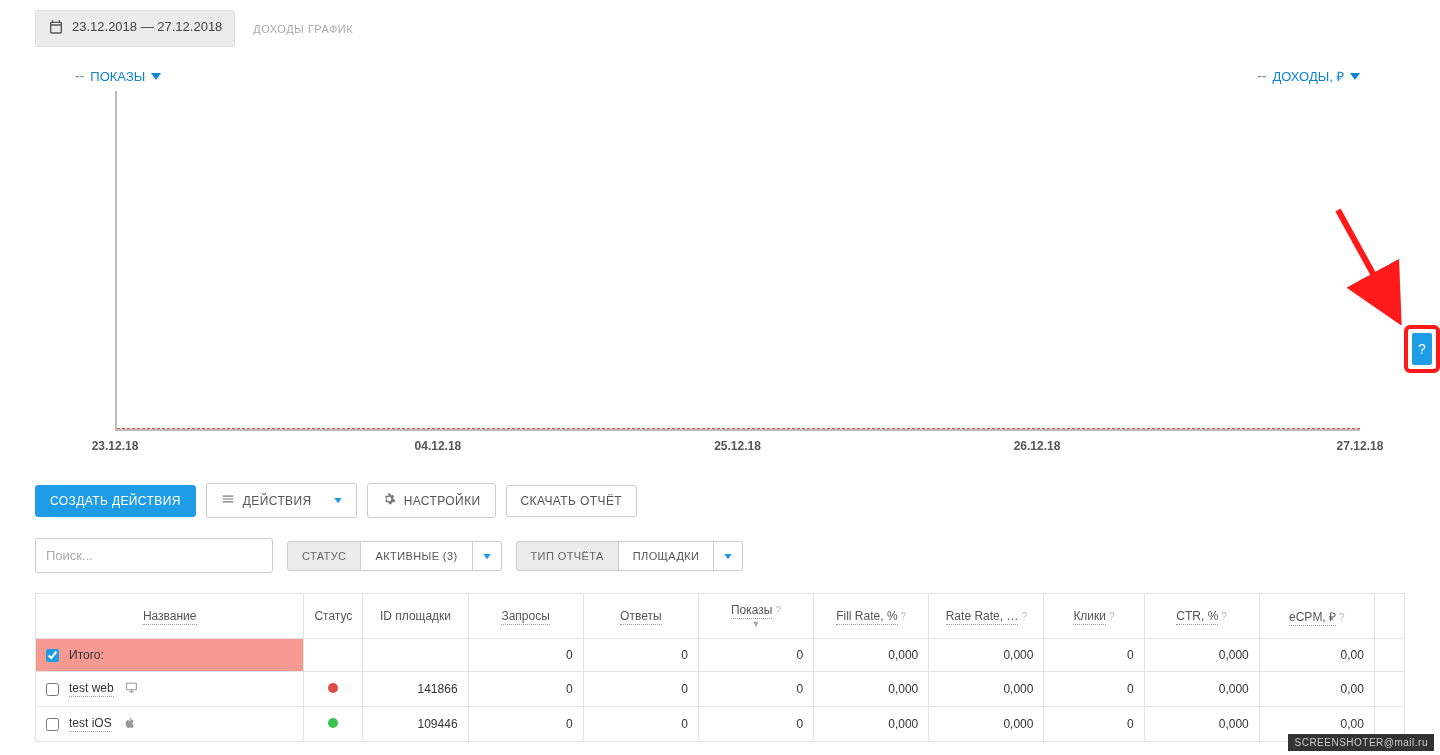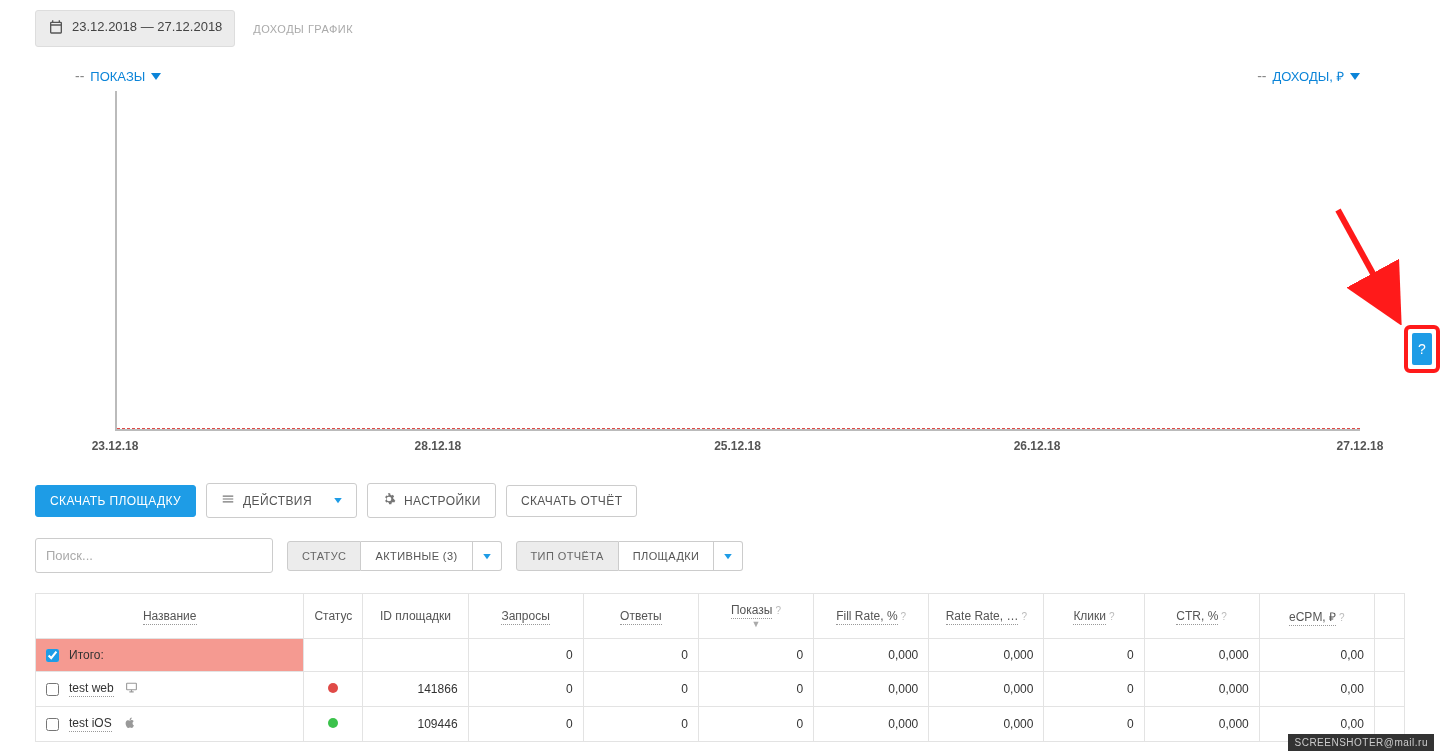--- a/index.html
+++ b/index.html
@@ -100,29 +100,29 @@
               <path d="M0 0 L10 0 L5 7 Z"></path>
             </svg></span>
       </div>
     </div>
 
     <div class="chart-area">
       <div class="chart-zero-line"></div>
     </div>
     <div class="chart-x-labels">
       <span class="xlabel-first">23.12.18</span>
-      <span>28.12.18</span>
+      <span>04.12.18</span>
       <span>25.12.18</span>
       <span>26.12.18</span>
       <span class="xlabel-last">27.12.18</span>
     </div>
   </div>
 
   <div class="actions-row">
-    <button class="btn btn-primary">СКАЧАТЬ ПЛОЩАДКУ</button>
+    <button class="btn btn-primary">СОЗДАТЬ ДЕЙСТВИЯ</button>
     <button class="btn">
       <span>
         <svg class="menu-icon" viewBox="0 0 24 24">
             <path d="M3 6h18v2H3zM3 11h18v2H3zM3 16h18v2H3z"></path>
           </svg>
       </span>
       <span>ДЕЙСТВИЯ</span>
       <svg class="btn-dropdown-arrow" viewBox="0 0 10 8">
           <path d="M0 0 L10 0 L5 7 Z"></path>
         </svg>

